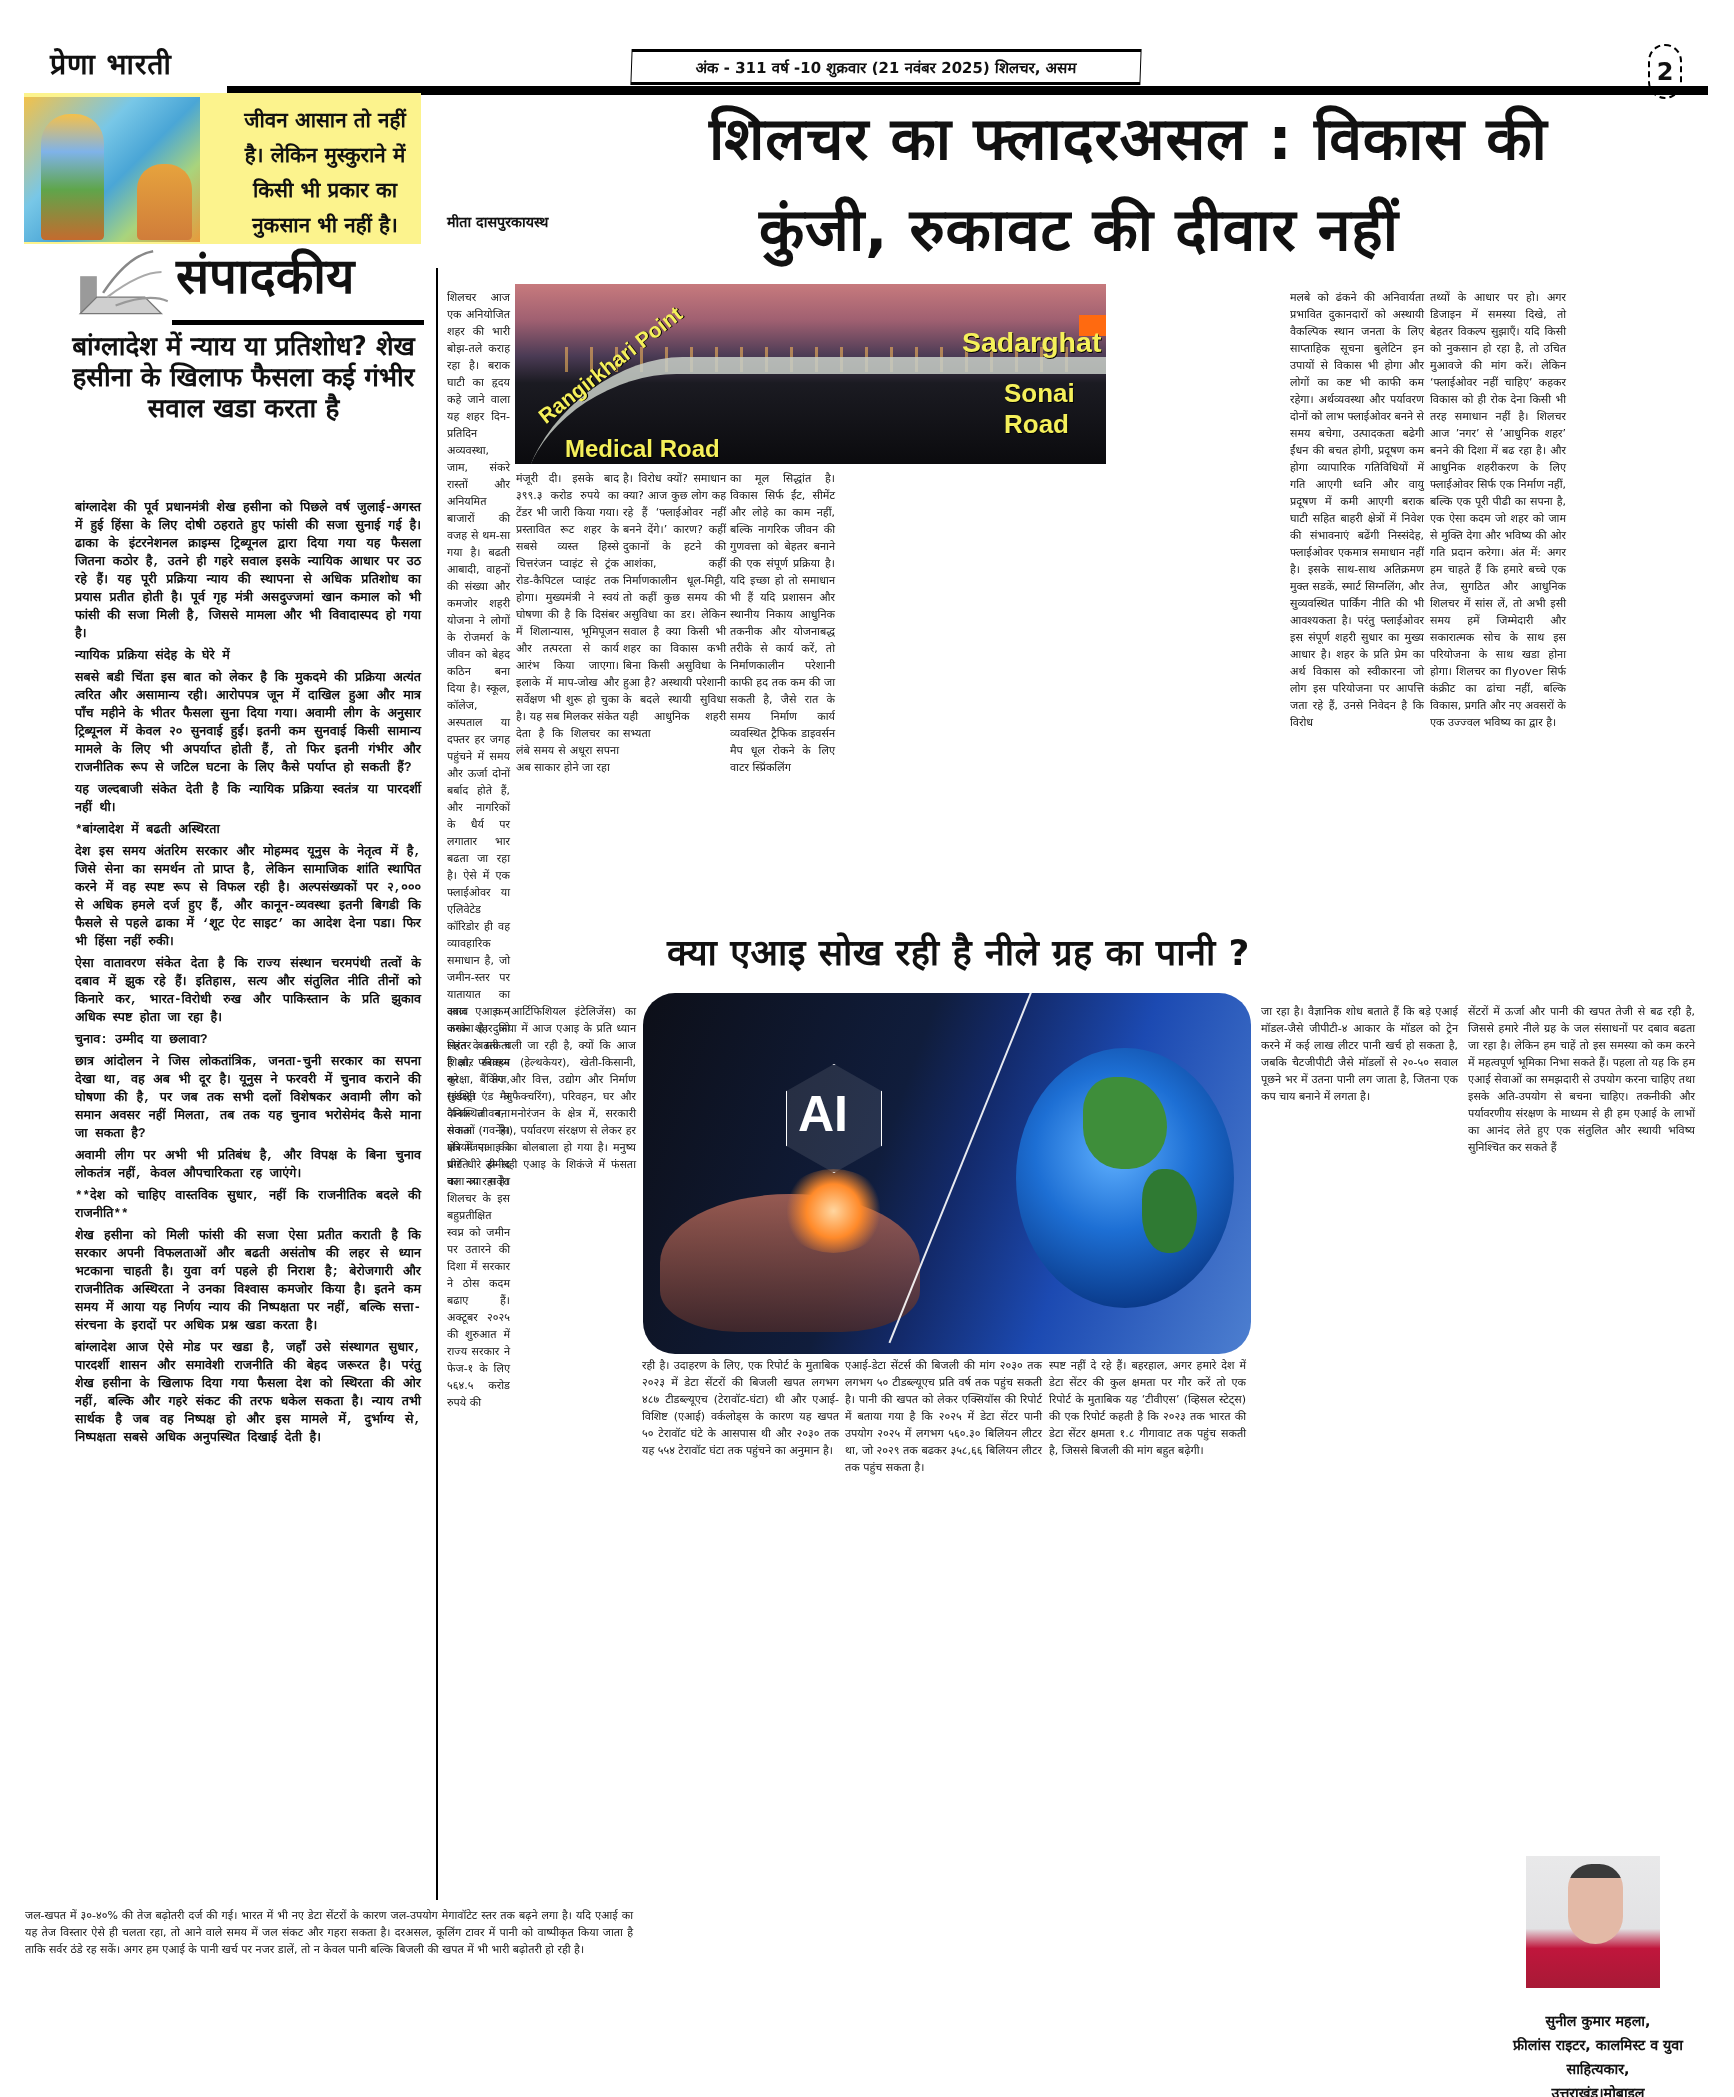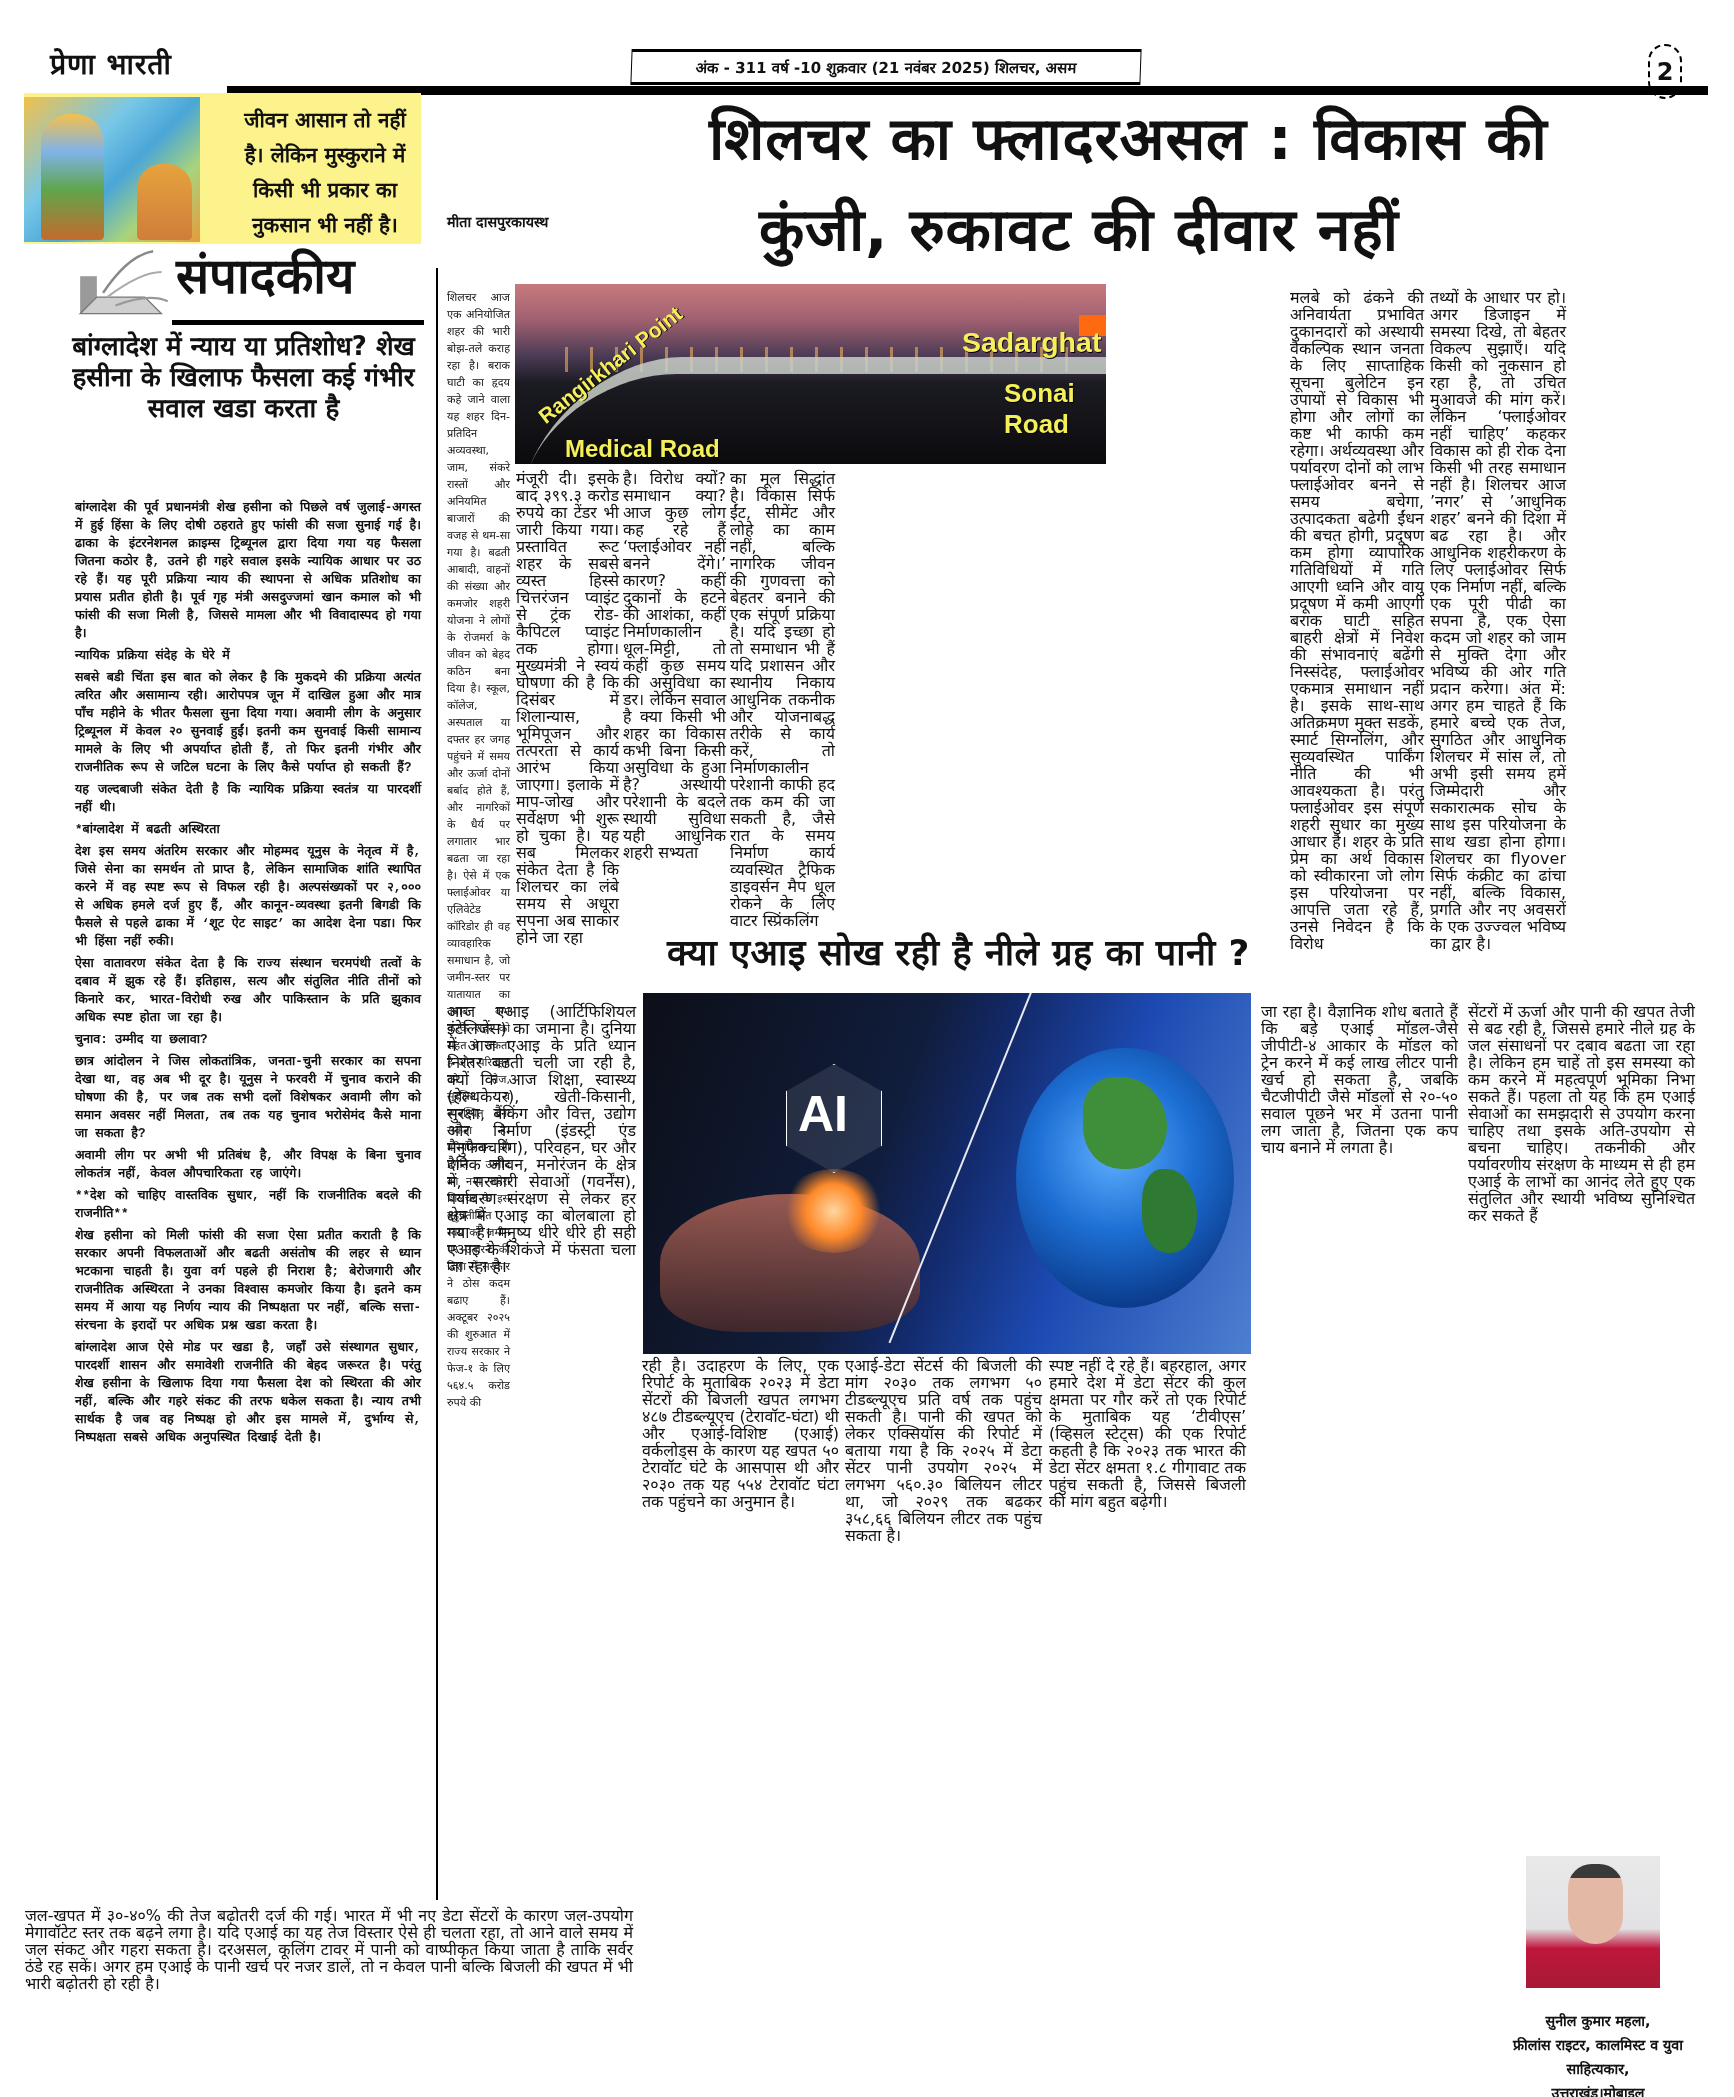--- a/index.html
+++ b/index.html
@@ -19,38 +19,38 @@
   .quote-img .fig1 { position:absolute; left:17px; top:17px; width:63px; height:126px; border-radius:29px 29px 4.2px 4.2px; background: linear-gradient(180deg,#f5c04a,#7fb3e9 30%,#5fa54b 60%,#c46b2e); }
   .quote-img .fig2 { position:absolute; left:113px; top:67px; width:55px; height:76px; border-radius:25px 25px 4.2px 4.2px; background: linear-gradient(180deg,#e6a33d,#d07d3a); }
   .quote-text { left: 235px; top: 103px; width: 180px; font-weight: 700; font-size: 20.6px; line-height: 35px; text-align: center; }
 
   
   .ed-icon { left: 78px; top: 247px; width: 94px; height: 73px; }
   .ed-title { left: 176px; top: 241px; font-weight: 700; font-size: 49px; }
   .ed-rule { left: 172px; top: 320px; width: 252px; height: 5px; background: #000; }
   .ed-headline { left: 63px; top: 331px; width: 361px; font-weight: 700; font-size: 26px; line-height: 31px; text-align: center; }
 
-  .col-text { font-size: 16px; line-height: 17px; text-align: justify; }
+  .col-text { font-size: 11px; line-height: 17px; text-align: justify; }
   .col-text p { margin: 4px; font-family: Liberation Mono, monospace; }
   .ed-body { left: 71px; top: 495px; width: 354px; font-size: 12.6px; line-height: 18px; font-weight: 600; }
 
   
   .sil-head1 { left: 709px; top: 96px; font-weight: 700; font-size: 59px; letter-spacing: 0.8px; }
   .sil-head2 { left: 759px; top: 187px; font-weight: 700; font-size: 59px; letter-spacing: 0.8px; }
   .sil-author { left: 447px; top: 212px; font-weight: 700; font-size: 14.3px; }
   .v-rule { background: #000; width: 1.7px; }
   .flyover-img { left: 515px; top: 284px; width: 591px; height: 180px; background: linear-gradient(180deg,#c77a7d 0%,#a06071 20%,#4b3b55 40%,#1b1b22 55%,#0b0b0e 100%); overflow:hidden; }
   .flyover-img .road { position:absolute; left:34px; top:73px; width:554px; height:113px; border-top: 17px solid #c9cfc8; border-radius: 126px 0 0 0; transform: skewX(-20deg); opacity:.85; }
   .flyover-img .lights { position:absolute; left:50px; top:63px; width:524px; height:25px; background: repeating-linear-gradient(90deg, rgba(255,190,90,.9) 0 3.4px, transparent 3.4px 25px); opacity:.6; }
   .flyover-img .lbl { position:absolute; color:#f5f05a; font-weight:700; font-family:"Liberation Sans",sans-serif; text-shadow: 0.8px 0.8px 0 #000; }
   .flyover-img .blot { position:absolute; left:564px; top:31px; width:34px; height:21px; background:#ff6a10; }
 
   
   .ai-head { left: 667px; top: 927px; font-weight: 700; font-size: 36px; letter-spacing: 0.4px; }
-  .ai-img { left: 643px; top: 993px; width: 608px; height: 361px; background: linear-gradient(110deg,#0d0f18 0%,#101d3c 40%,#132a6b 52%,#1c4ab2 70%,#4d7fd0 100%); overflow:hidden; }
+  .ai-img { left: 643px; top: 993px; width: 608px; height: 361px; background: linear-gradient(110deg,#0d0f18 0%,#101d3c 40%,#132a6b 52%,#1c4ab2 70%,#4d7fd0 100%); overflow:hidden;border-radius:32px; }
   .ai-img .hex { position:absolute; left:143px; top:71px; width:96px; height:109px; clip-path: polygon(50% 0,100% 25%,100% 75%,50% 100%,0 75%,0 25%); background: rgba(255,255,255,.1); border:1.7px solid #fff; }
   .ai-img .ai-label { position:absolute; left:155px; top:92px; color:#fff; font-weight:700; font-size:50px; font-family:"Liberation Sans",sans-serif; }
   .ai-img .glow { position:absolute; left:138px; top:176px; width:105px; height:84px; border-radius:50%; background: radial-gradient(circle,#ffd6a0 0%,#ff8a2a 40%,rgba(255,90,40,0) 70%); }
   .ai-img .hand { position:absolute; left:17px; top:201px; width:260px; height:138px; border-radius: 50% 50% 30% 30%; background: linear-gradient(180deg,#b86a5a,#4a2a2a); opacity:.8; }
   .ai-img .earth { position:absolute; left:373px; top:55px; width:218px; height:260px; border-radius:50%; background: radial-gradient(circle at 45% 40%,#5fb0ff 0%,#1d6fd4 40%,#0a3a8a 80%); }
   .ai-img .land1 { position:absolute; left:440px; top:84px; width:84px; height:92px; border-radius:40% 60% 50% 50%; background:#3e8e3a; }
   .ai-img .land2 { position:absolute; left:499px; top:176px; width:55px; height:84px; border-radius:40% 60% 50% 50%; background:#2f7a33; }
   .ai-img .divider { position:absolute; left:390px; top:-8.4px; width:2.1px; height:386px; background:#fff; transform: rotate(22deg); transform-origin: top; opacity:.9; }
 
   

